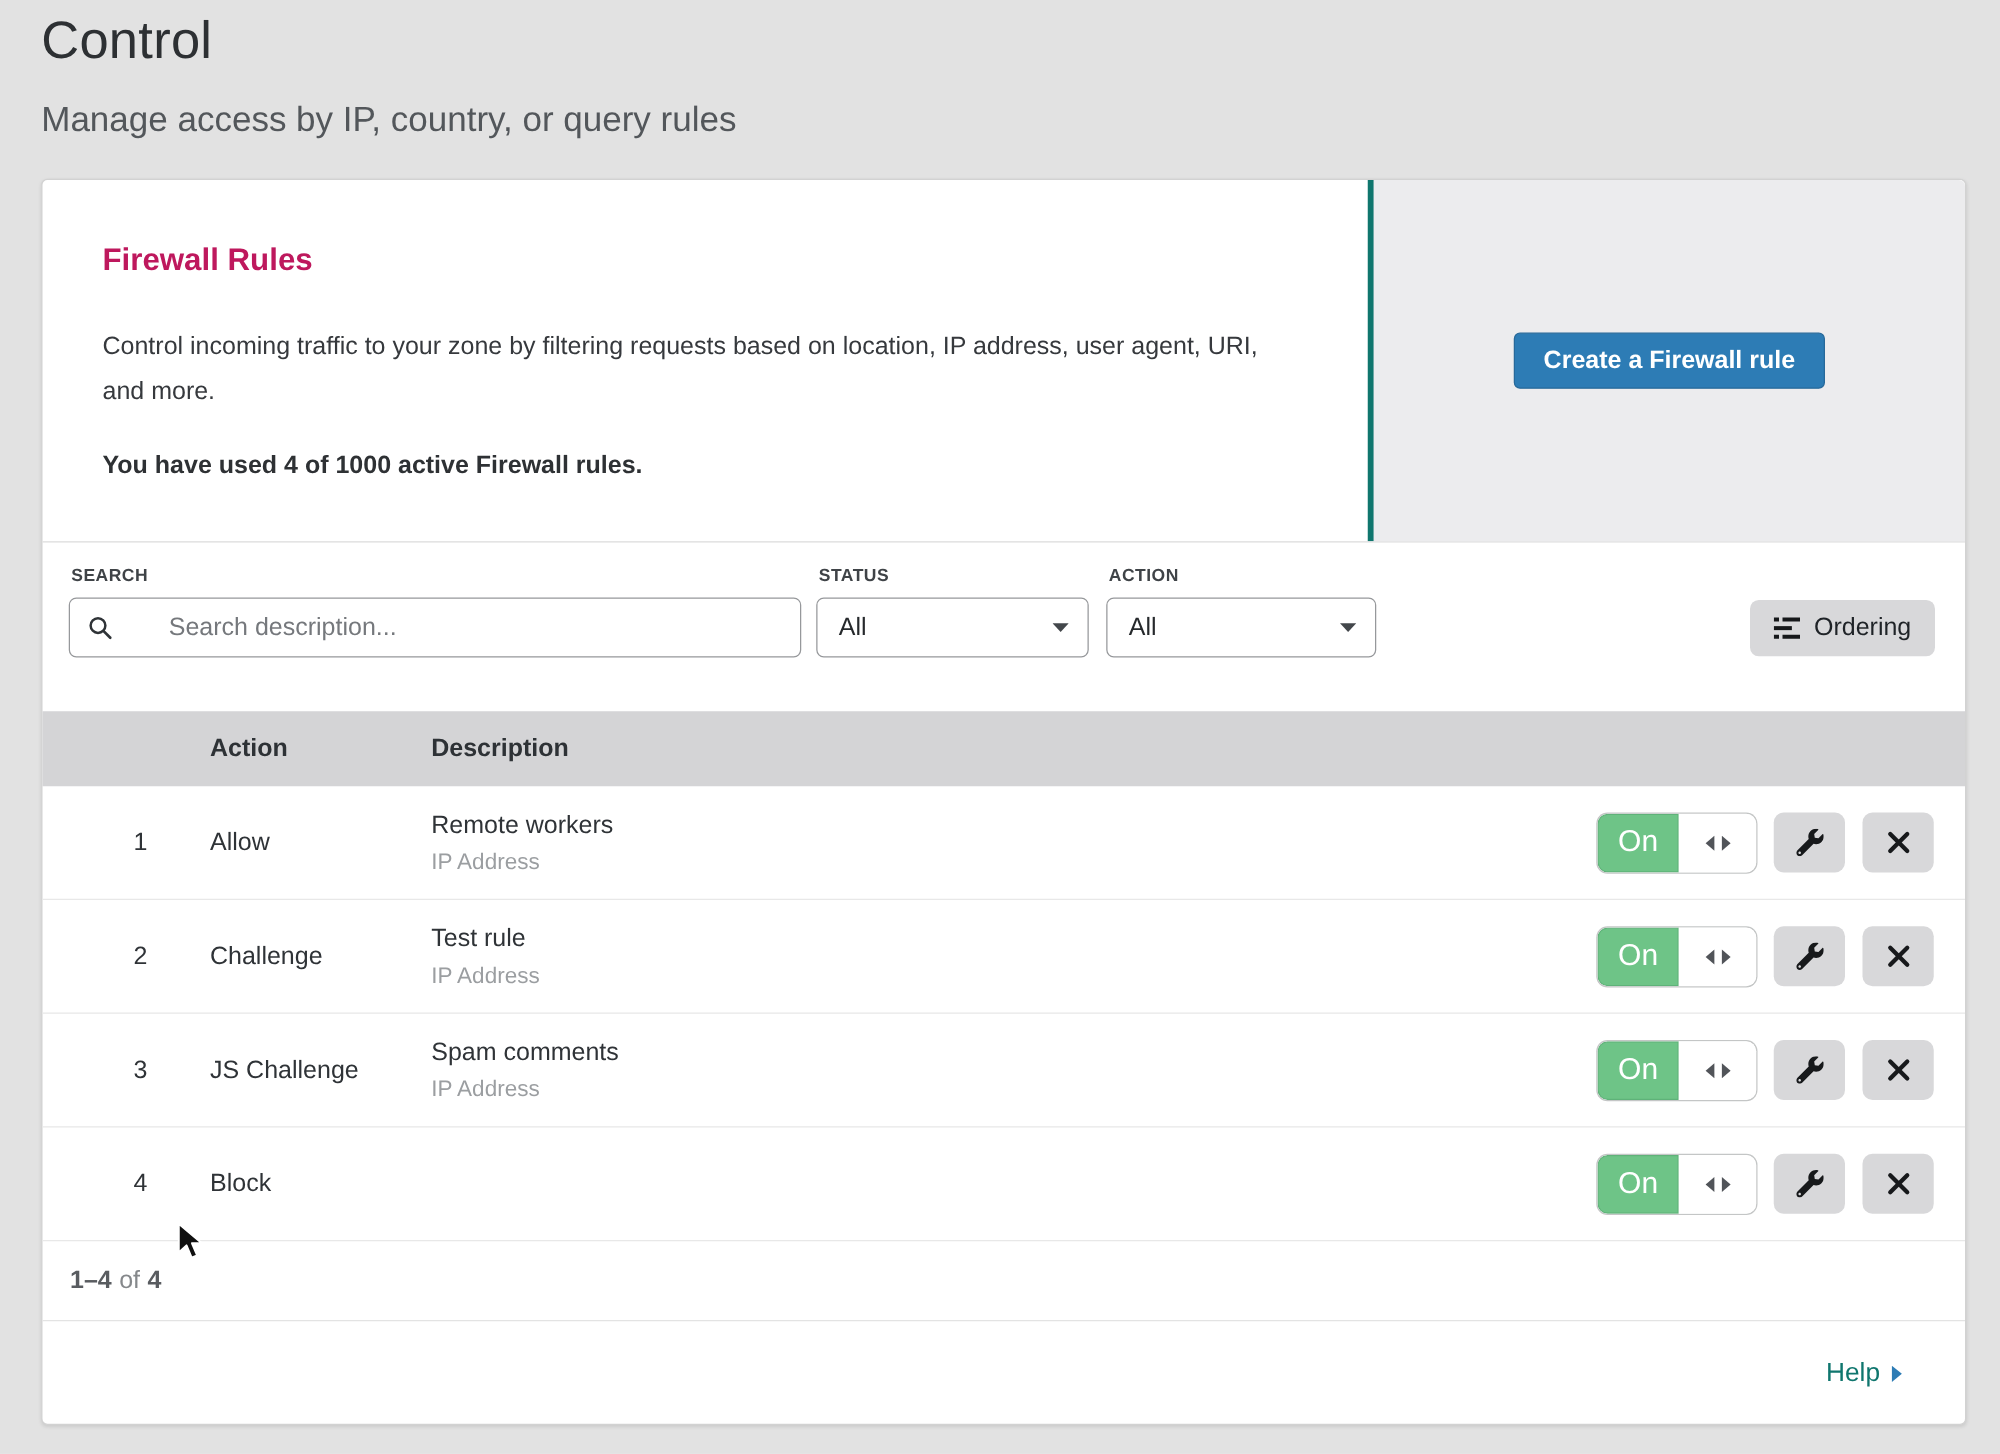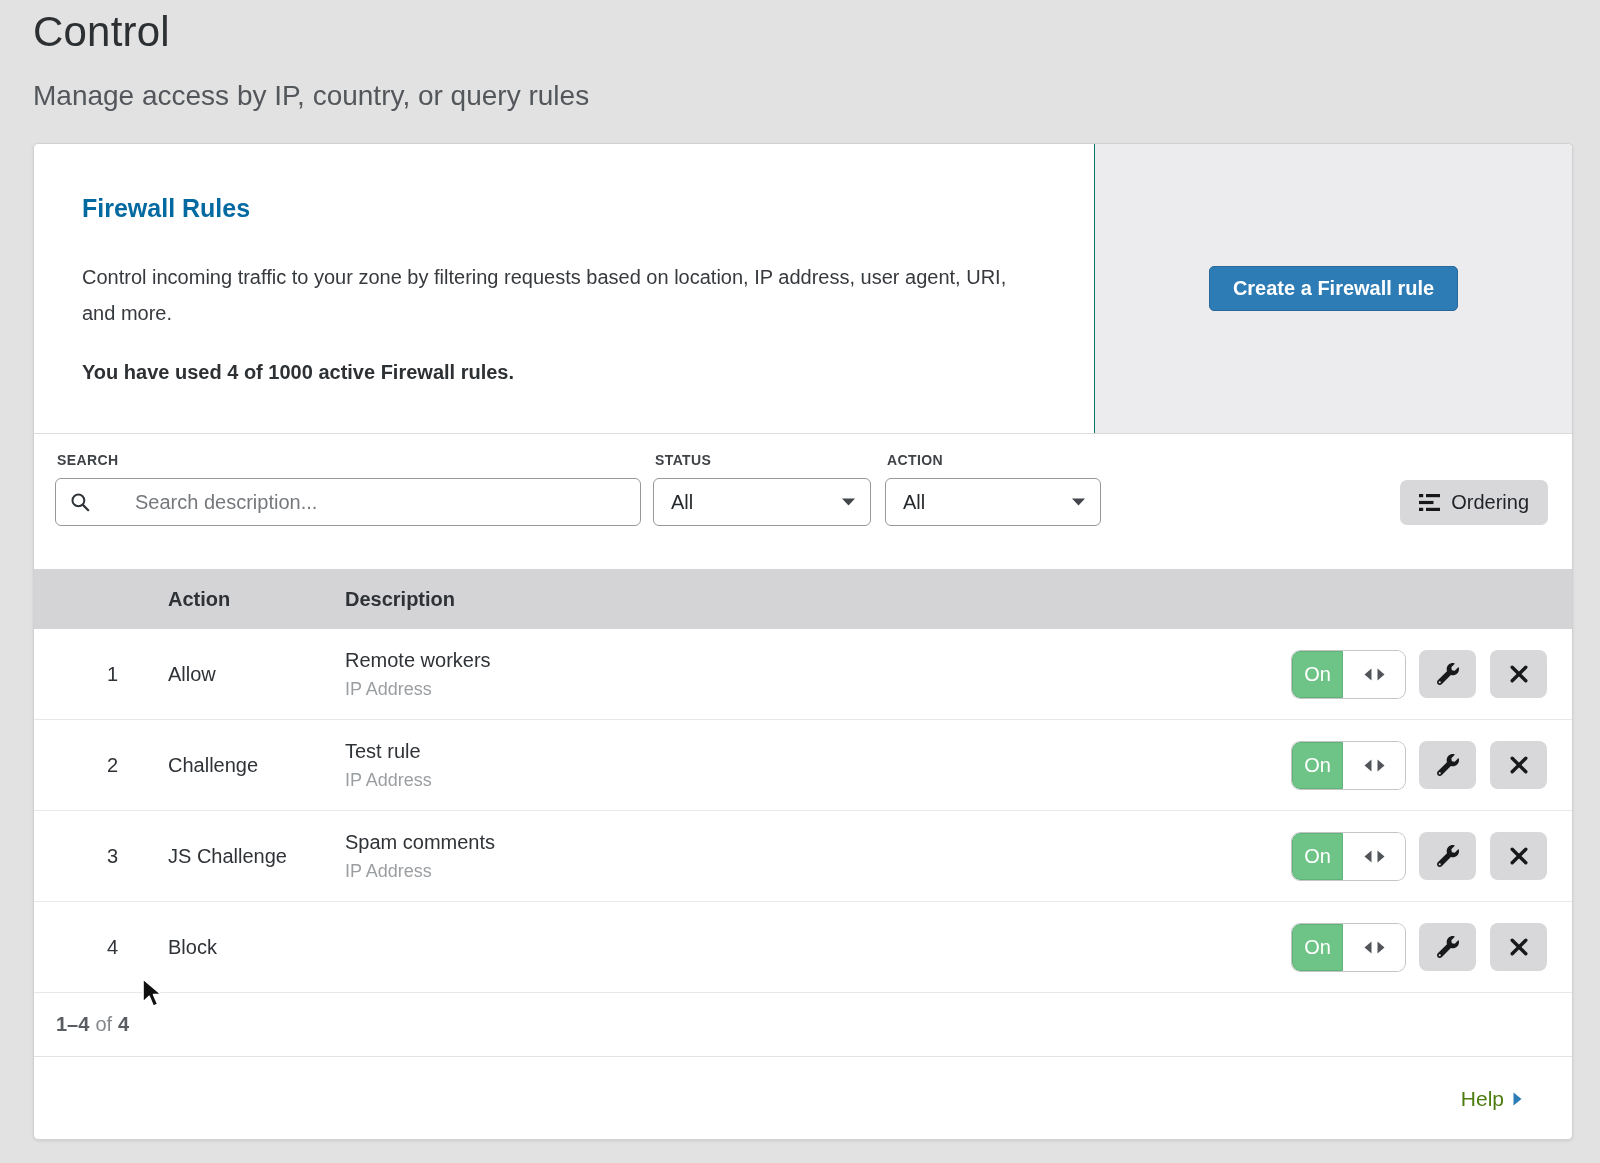--- a/index.html
+++ b/index.html
@@ -21,29 +21,29 @@
     width:1540px; height:997px;
     background:#ffffff;
     border:1px solid #d2d2d2;
     border-radius:5px;
     box-shadow:0 1px 3px rgba(0,0,0,0.10);
   }
 
   
   .top-section { display:flex; height:290px; border-bottom:1px solid #dcdcdc; }
   .top-left { flex:1; padding:50px 40px 0 48px; }
-  .section-title { font-size:25px; font-weight:700; color:#0369a1; }
+  .section-title { font-size:25px; font-weight:700; color:#be185d; }
   .section-desc {
     margin-top:36px; font-size:20px; line-height:36px;
     color:#36393d; max-width:935px;
   }
   .section-usage { margin-top:30px; font-size:20px; font-weight:700; color:#2e3134; }
   .top-right {
     width:478px; background:#ececee;
-    border-left:1px solid #0f766e;
+    border-left:5px solid #0f766e;
     border-top-right-radius:5px;
     display:flex; align-items:center; justify-content:center;
   }
   .btn-primary {
     background:#2d7cb5; color:#ffffff;
     font-family:"Liberation Sans", sans-serif;
     font-size:20px; font-weight:700;
     border:1px solid #27699a; border-radius:5px;
     padding:10px 23px; cursor:pointer;
   }
@@ -101,24 +101,24 @@
   .desc-sub { margin-top:7px; font-size:18px; color:#9b9ea1; }
   .col-controls {
     display:flex; align-items:center; gap:14px;
     padding-right:25px; margin-left:auto;
   }
   .toggle {
     display:flex; height:47px; border-radius:8px; cursor:pointer;
     overflow:hidden; box-shadow:0 0 0 1px #c4c6c6;
   }
   .toggle-on {
-    width:51px; background:#6ec487; border:1px solid #5fb279;
+    width:65px; background:#6ec487; border:1px solid #5fb279;
     border-radius:8px 0 0 8px;
     display:flex; align-items:center; justify-content:center;
-    color:#ffffff; font-size:20px; font-weight:500;
+    color:#ffffff; font-size:24px; font-weight:500;
   }
   .toggle-grip {
     width:62px; background:#ffffff; border-radius:0 8px 8px 0;
     display:flex; align-items:center; justify-content:center;
   }
   .icon-btn {
     width:57px; height:48px; background:#d8d8da;
     border:none; border-radius:8px; cursor:pointer;
     display:flex; align-items:center; justify-content:center;
   }
@@ -130,21 +130,21 @@
     border-bottom:1px solid #e3e3e3;
   }
   .pagination .strong { font-weight:700; color:#595c60; }
   .pagination .of { margin:0 6px; color:#85888b; font-weight:400; }
   .card-footer {
     height:83px; display:flex; align-items:center; justify-content:flex-end;
     padding-right:50px;
   }
   .help-link {
     display:flex; align-items:center; gap:9px;
-    font-size:21px; color:#4d7c0f; text-decoration:none; cursor:pointer;
+    font-size:21px; color:#0f766e; text-decoration:none; cursor:pointer;
   }
 
   .cursor { position:absolute; left:141px; top:978px; pointer-events:none; }
 </style>
 </head>
 <body>
 
 <div class="page-header">
   <div class="page-title">Control</div>
   <div class="page-subtitle">Manage access by IP, country, or query rules</div>

